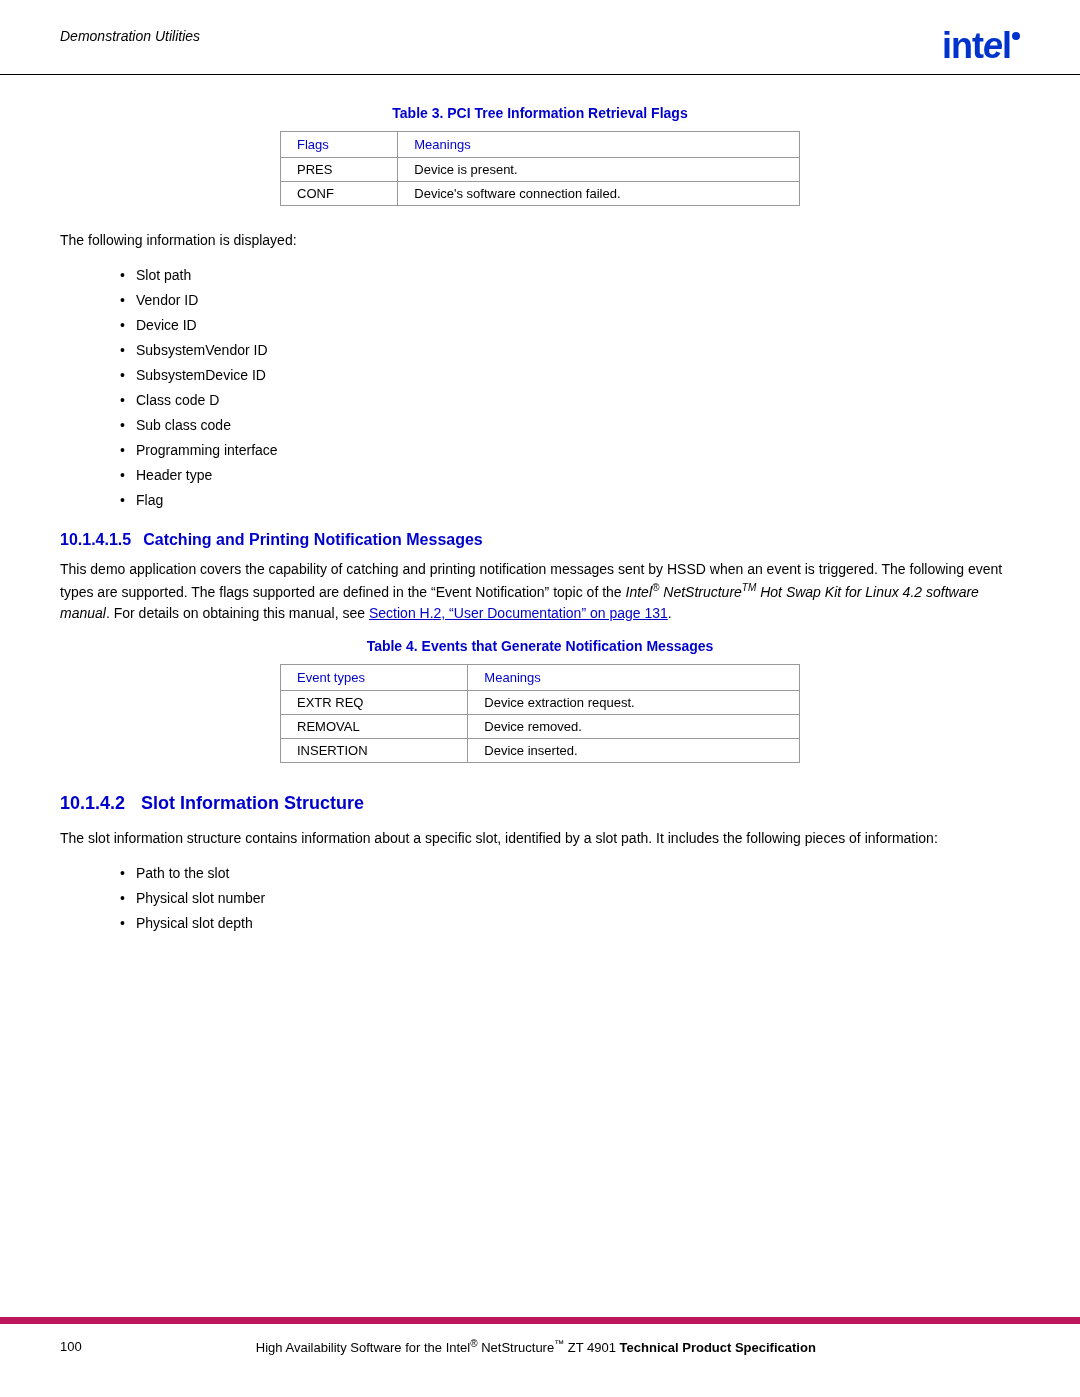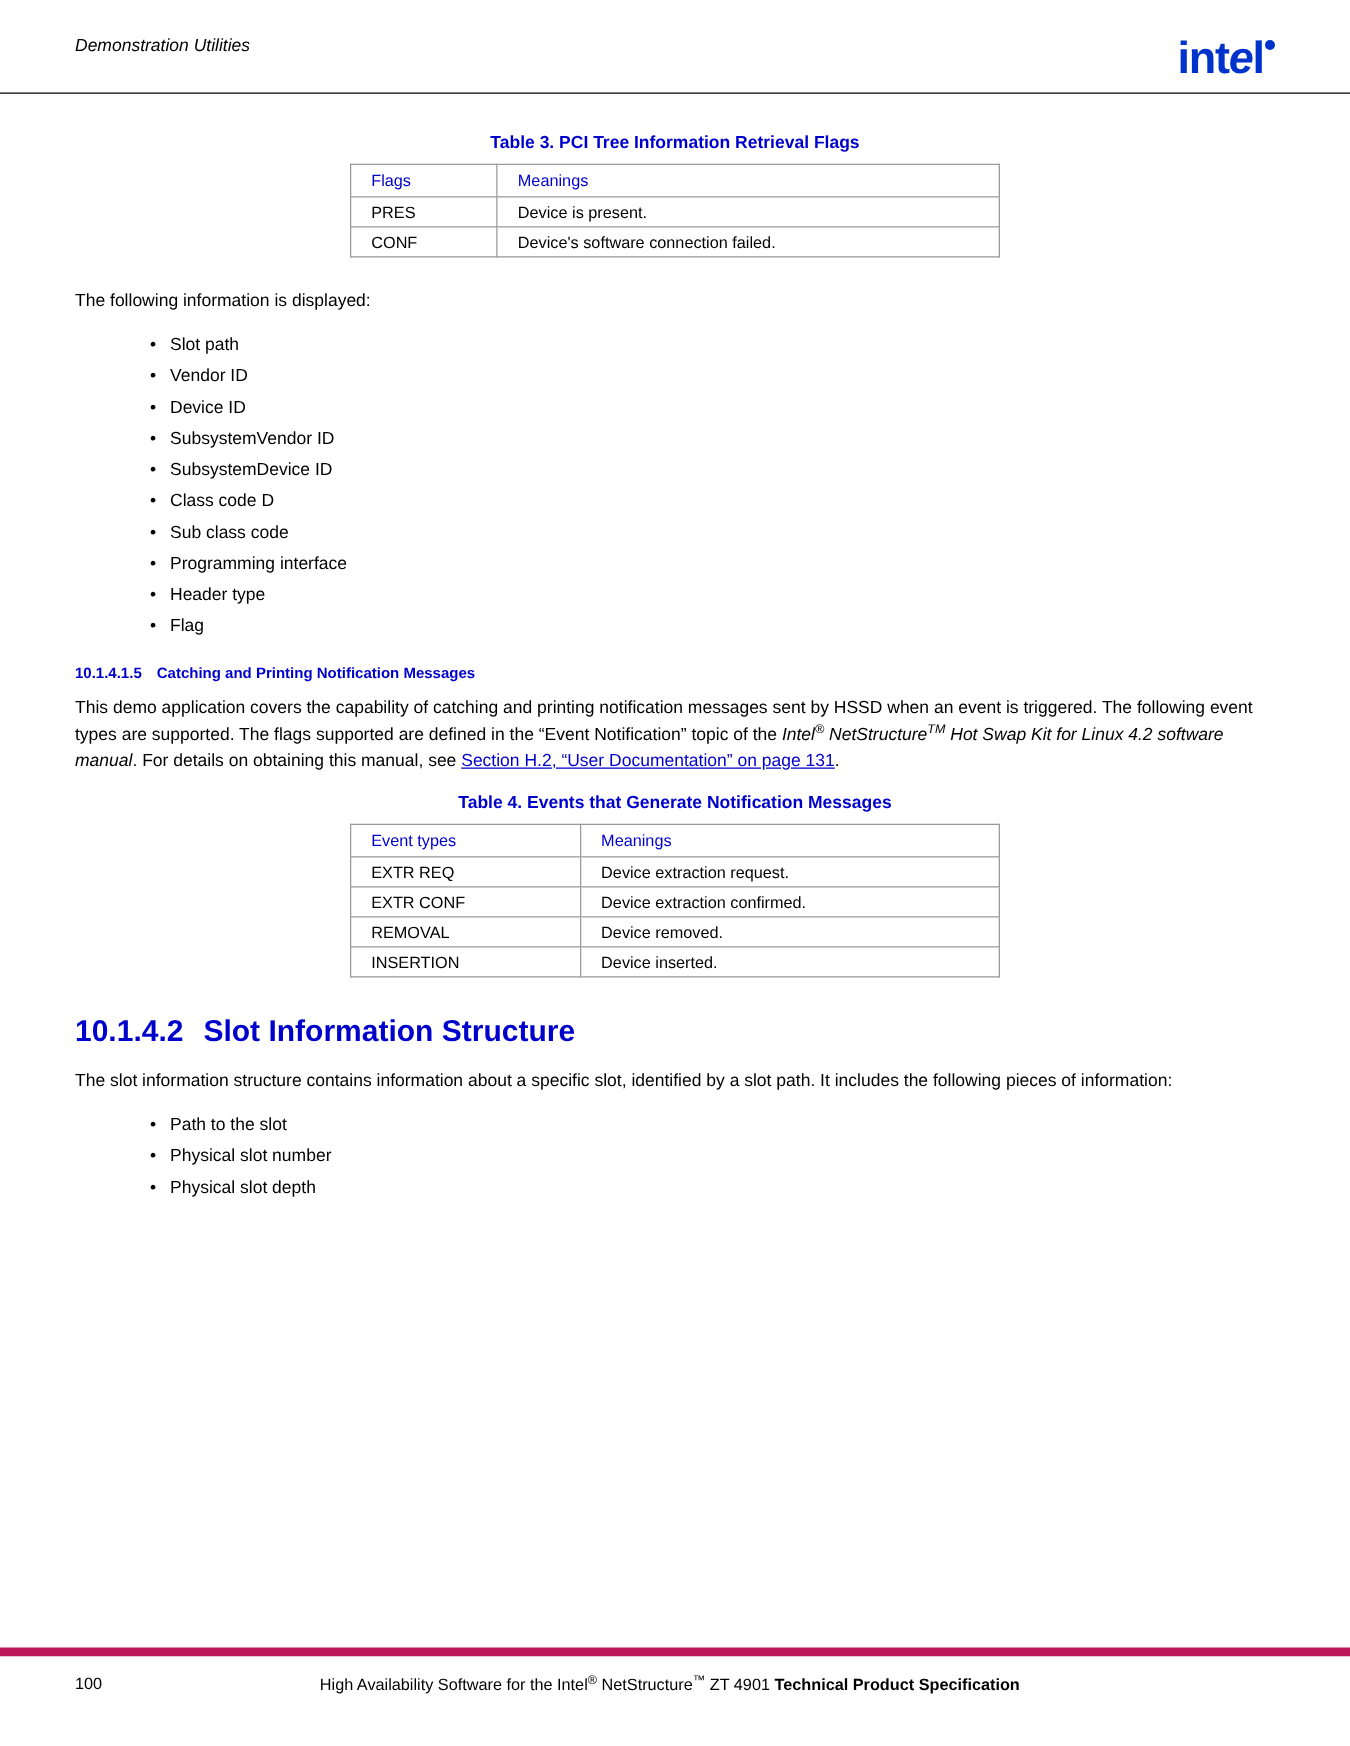--- a/index.html
+++ b/index.html
@@ -125,35 +125,35 @@
     .bullet-list li::before {
       content: "•";
       position: absolute;
       left: 0;
     }
 
     
     .section-heading {
       color: #0000cc;
       font-weight: bold;
-      font-size: 12px;
+      font-size: 16px;
       margin-bottom: 10px;
       display: flex;
       gap: 12px;
     }
 
     .section-heading .section-num {
       white-space: nowrap;
     }
 
     
     .major-section-heading {
       color: #0000cc;
       font-weight: bold;
-      font-size: 24px;
+      font-size: 18px;
       margin-bottom: 14px;
       display: flex;
       gap: 16px;
       align-items: baseline;
     }
 
     
     .link-text {
       color: #0000cc;
       text-decoration: underline;
@@ -259,24 +259,20 @@
             <th>Event types</th>
             <th>Meanings</th>
           </tr>
         </thead>
         <tbody id="table4-body">
         <tr>
               <td>EXTR REQ</td>
               <td>Device extraction request.</td>
             </tr>
             <tr>
-              <td>EXTR CONF</td>
-              <td>Device extraction confirmed.</td>
-            </tr>
-            <tr>
               <td>REMOVAL</td>
               <td>Device removed.</td>
             </tr>
             <tr>
               <td>INSERTION</td>
               <td>Device inserted.</td>
             </tr>
           </tbody>
       </table>
     </div>

